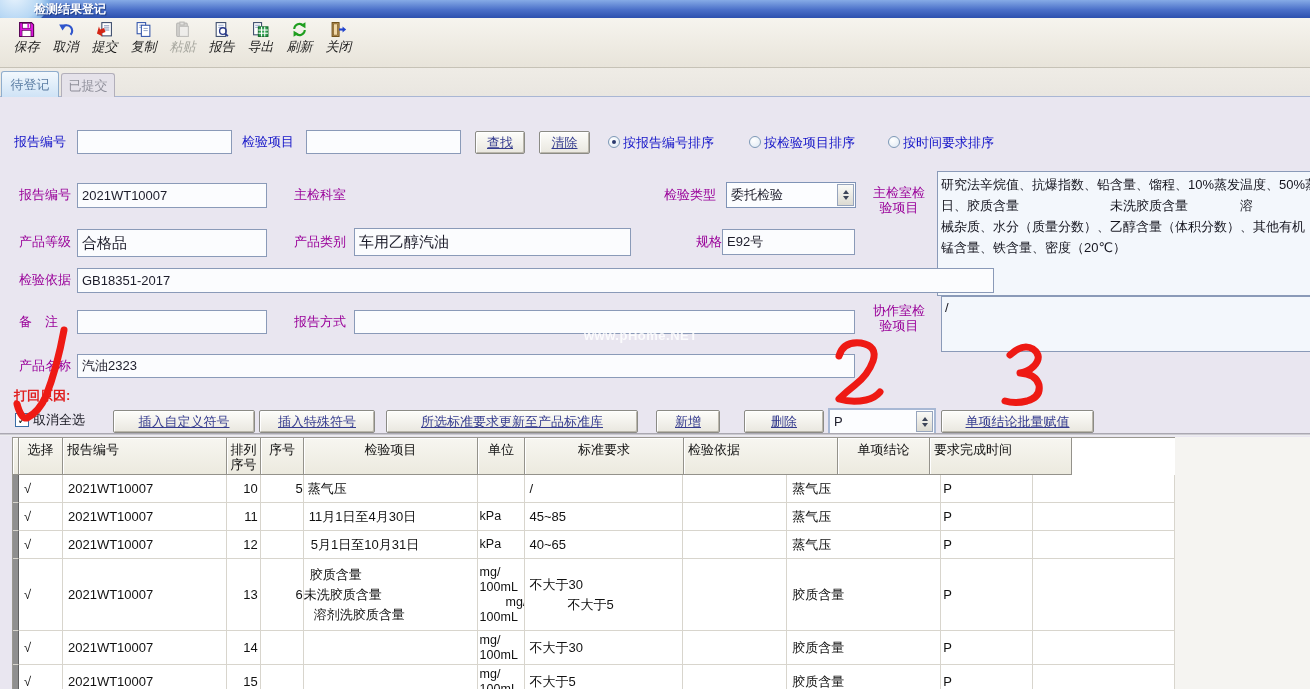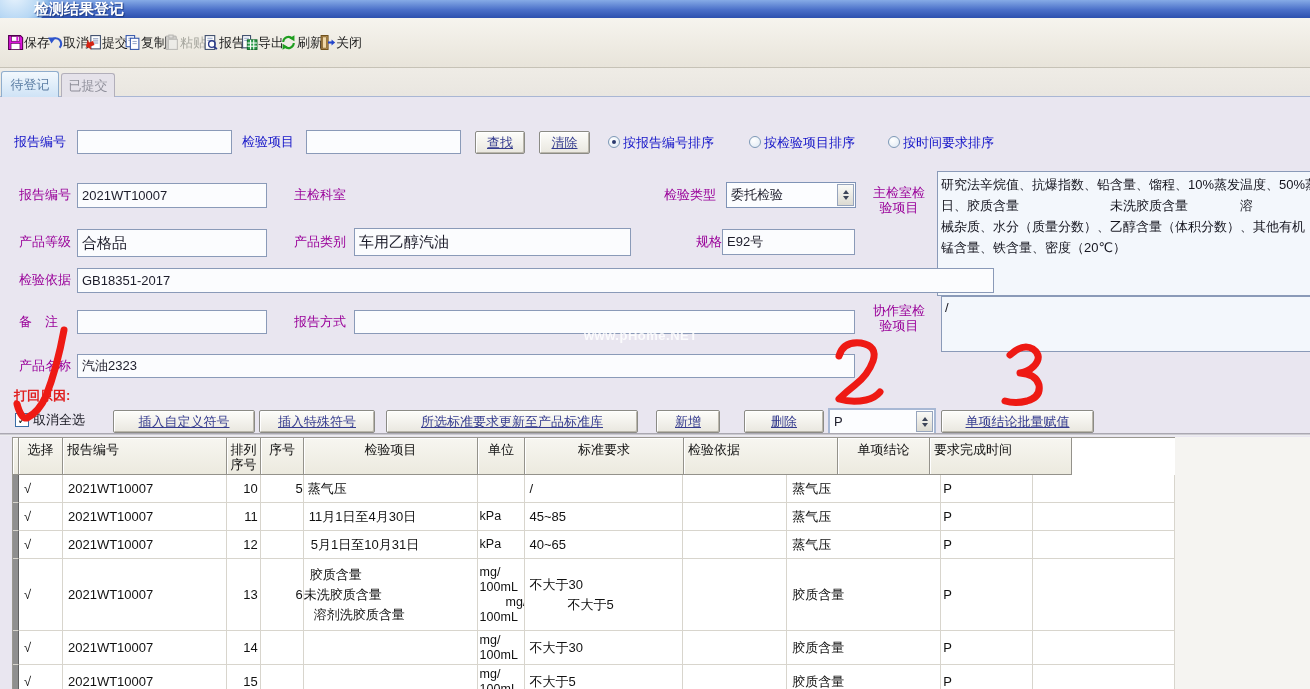--- a/index.html
+++ b/index.html
@@ -4,28 +4,28 @@
 <style>
   html,body{margin:0;padding:0;}
   body{font-family:"Liberation Sans","DejaVu Sans",sans-serif;}
   #app{position:relative;width:1310px;height:689px;overflow:hidden;background:#e9e6f0;}
 
   
   .titlebar{position:absolute;left:0;top:0;width:1310px;height:18px;overflow:hidden;
     background:linear-gradient(180deg,#86abe6 0%,#4a6fc8 55%,#2c50ae 100%);border-bottom:1px solid #23418f;}
   .swoosh{position:absolute;left:-14px;top:-26px;width:64px;height:52px;border-radius:50%;
     background:radial-gradient(circle at 45% 40%,#eaf4fd 0%,#b6d7f4 55%,#7fb0e4 75%,rgba(127,176,228,0) 78%);}
-  .title-text{position:absolute;left:34px;top:1px;color:#ffffff;font-size:15px;font-weight:bold;line-height:16px;text-shadow:1px 1px 1px #1c3a80;}
+  .title-text{position:absolute;left:34px;top:1px;color:#ffffff;font-size:12px;font-weight:bold;line-height:16px;text-shadow:1px 1px 1px #1c3a80;}
 
   
   .toolbar{position:absolute;left:0;top:18px;width:1310px;height:50px;
     background:linear-gradient(180deg,#f6f4ee,#e8e4da);border-bottom:1px solid #c6c2b6;
     display:flex;align-items:flex-start;padding-left:7px;box-sizing:border-box;}
-  .tbtn{width:39px;height:47px;display:flex;flex-direction:row;align-items:center;justify-content:flex-start;
-    padding-top:2px;box-sizing:border-box;font-size:13px;color:#1c1c1c;cursor:default;}
+  .tbtn{width:39px;height:47px;display:flex;flex-direction:column;align-items:center;justify-content:flex-start;
+    padding-top:2px;box-sizing:border-box;font-size:13px;color:#1c1c1c;cursor:default;font-style:italic;}
   .tbtn .ticon{height:19px;display:flex;align-items:center;}
   .tbtn .tlabel{line-height:15px;white-space:nowrap;}
   .tbtn.disabled .tlabel{color:#a6a69e;}
   .tbtn.disabled svg{opacity:.55;filter:grayscale(1);}
 
   
   .tabstrip{position:absolute;left:0;top:68px;width:1310px;height:29px;background:linear-gradient(180deg,#efece6,#e9e6e0);}
   .tabline{position:absolute;left:0;top:96px;width:1310px;height:1px;background:#a9b6d4;}
   .tab{position:absolute;display:flex;align-items:center;justify-content:center;font-size:13px;
     border-radius:3px 3px 0 0;cursor:default;box-sizing:border-box;}

